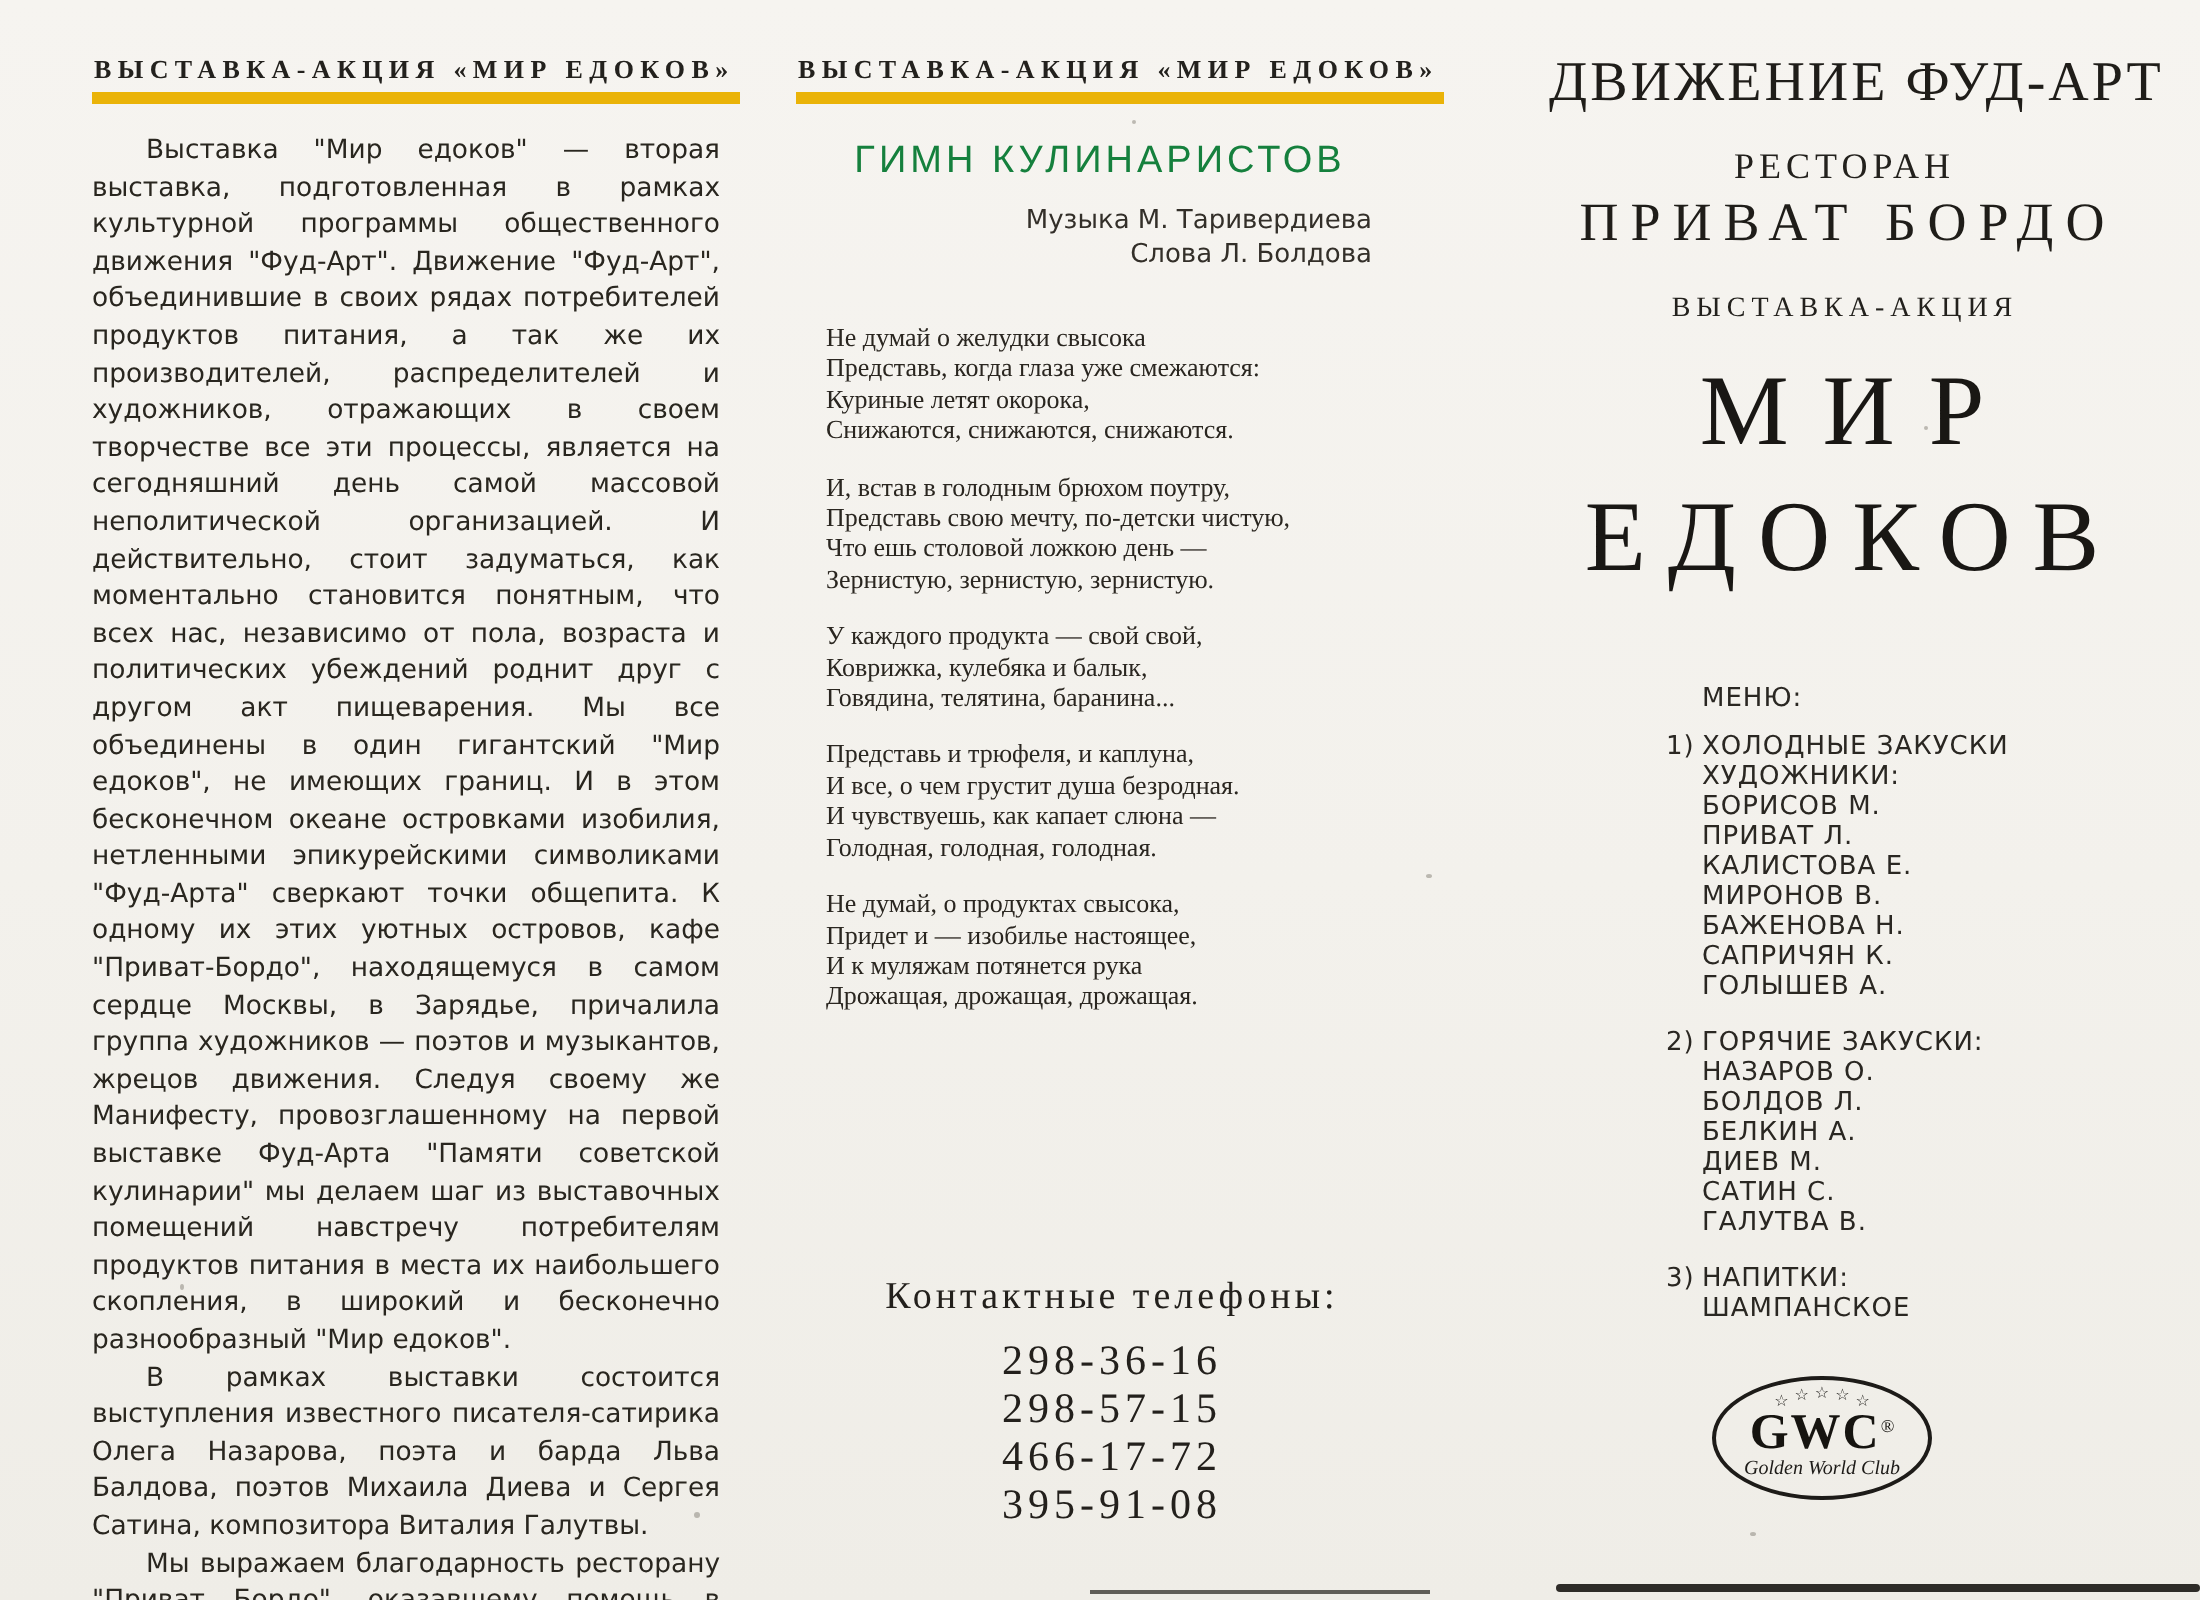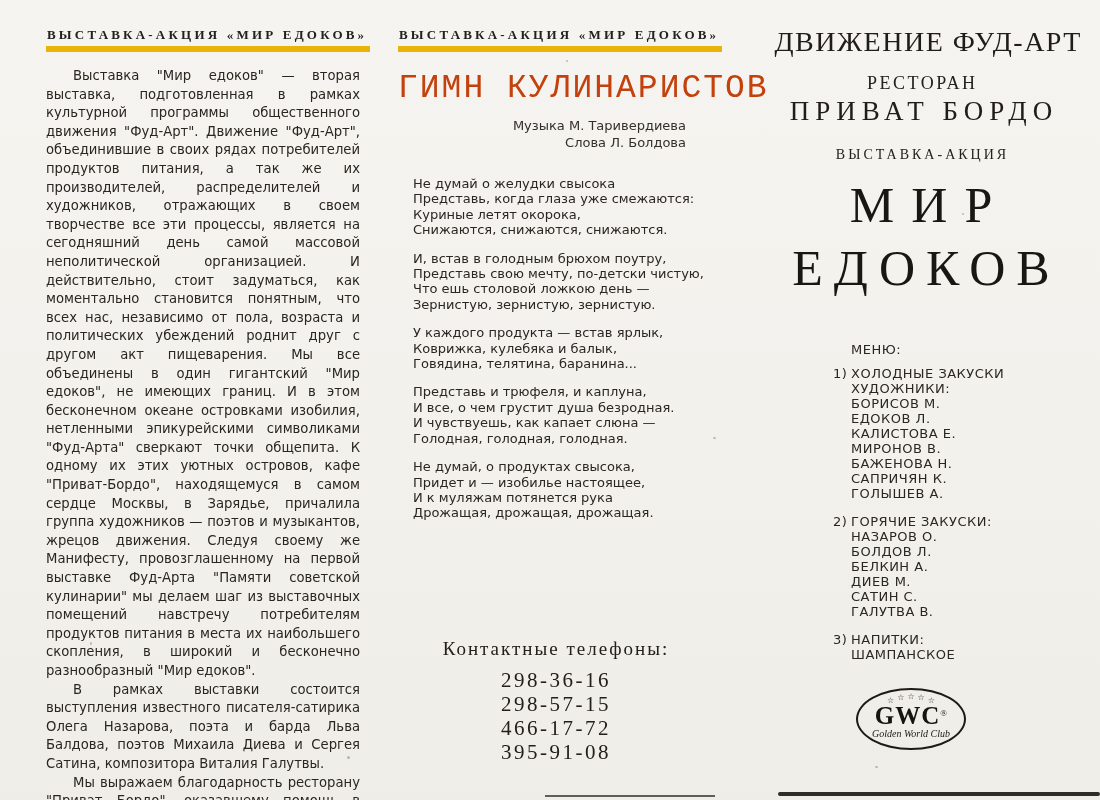--- a/index.html
+++ b/index.html
@@ -25,31 +25,31 @@
 
   
   .about-text{
     margin-top:15px;font-size:13.2px;line-height:18.6px;
     text-align:justify;color:#29261f;
   }
   .about-text p{margin:0;text-indent:27px;}
 
   
   .hymn-title{
-    font-family:Liberation Mono, monospace;font-weight:500;
-    font-size:33px;letter-spacing:2px;color:#c2410c;
+    font-family:Liberation Sans, sans-serif;font-weight:500;
+    font-size:19px;letter-spacing:2px;color:#15803d;
     margin:18px 0 0 0;text-align:center;white-space:nowrap;
   }
   .credits{
     margin-top:10px;text-align:right;padding-right:16px;
     font-size:13px;line-height:17px;color:#332f29;
   }
   .verses{margin-top:25px;padding-left:15px;text-align:left;
     font-size:13px;line-height:15.4px;color:#2a2620;}
-  .verse{margin:0 0 13px 0;}
+  .verse{margin:0 0 13px 0;font-family:Liberation Serif, serif;}
   .verse-line{white-space:nowrap;}
   .contacts{position:absolute;top:614px;left:12px;right:0;text-align:center;}
   .contacts-title{
     font-family:"Liberation Serif",serif;font-size:19px;
     letter-spacing:2px;color:#23201c;white-space:nowrap;
   }
   .phones{margin-top:8px;font-family:"Liberation Serif",serif;
     font-size:21px;letter-spacing:2.5px;line-height:24px;color:#23201c;}
 
   
@@ -125,21 +125,21 @@
         <div class="verse-line">Куриные летят окорока,</div>
         <div class="verse-line">Снижаются, снижаются, снижаются.</div>
       </div>
       <div class="verse">
         <div class="verse-line">И, встав в голодным брюхом поутру,</div>
         <div class="verse-line">Представь свою мечту, по-детски чистую,</div>
         <div class="verse-line">Что ешь столовой ложкою день —</div>
         <div class="verse-line">Зернистую, зернистую, зернистую.</div>
       </div>
       <div class="verse">
-        <div class="verse-line">У каждого продукта — встав ярлык,</div>
+        <div class="verse-line">У каждого продукта — свой свой,</div>
         <div class="verse-line">Коврижка, кулебяка и балык,</div>
         <div class="verse-line">Говядина, телятина, баранина...</div>
       </div>
       <div class="verse">
         <div class="verse-line">Представь и трюфеля, и каплуна,</div>
         <div class="verse-line">И все, о чем грустит душа безродная.</div>
         <div class="verse-line">И чувствуешь, как капает слюна —</div>
         <div class="verse-line">Голодная, голодная, голодная.</div>
       </div>
       <div class="verse">
@@ -168,21 +168,21 @@
     <div class="big-title big-line1">МИР</div>
     <div class="big-title big-line2">ЕДОКОВ</div>
 
     <div class="menu">
       <div class="menu-title">МЕНЮ:</div>
 
       <div class="menu-section">
         <div class="menu-line head"><span class="menu-num">1)</span><span>ХОЛОДНЫЕ ЗАКУСКИ</span></div>
         <div class="menu-line">ХУДОЖНИКИ:</div>
         <div class="menu-line">БОРИСОВ М.</div>
-        <div class="menu-line">ЕДОКОВ Л.</div>
+        <div class="menu-line">ПРИВАТ Л.</div>
         <div class="menu-line">КАЛИСТОВА Е.</div>
         <div class="menu-line">МИРОНОВ В.</div>
         <div class="menu-line">БАЖЕНОВА Н.</div>
         <div class="menu-line">САПРИЧЯН К.</div>
         <div class="menu-line">ГОЛЫШЕВ А.</div>
       </div>
 
       <div class="menu-section">
         <div class="menu-line head"><span class="menu-num">2)</span><span>ГОРЯЧИЕ ЗАКУСКИ:</span></div>
         <div class="menu-line">НАЗАРОВ О.</div>

